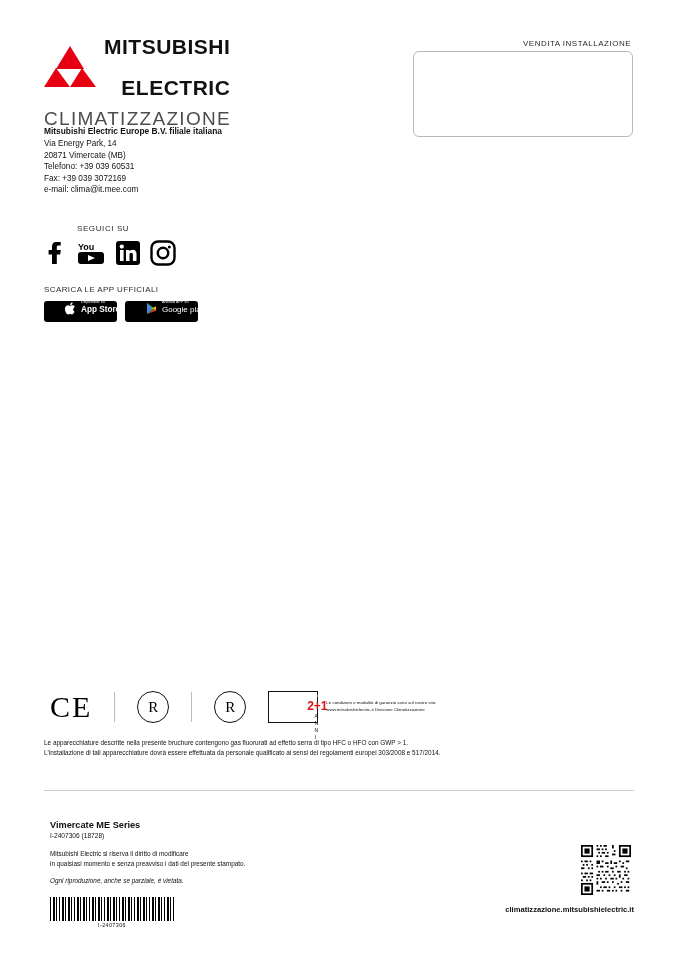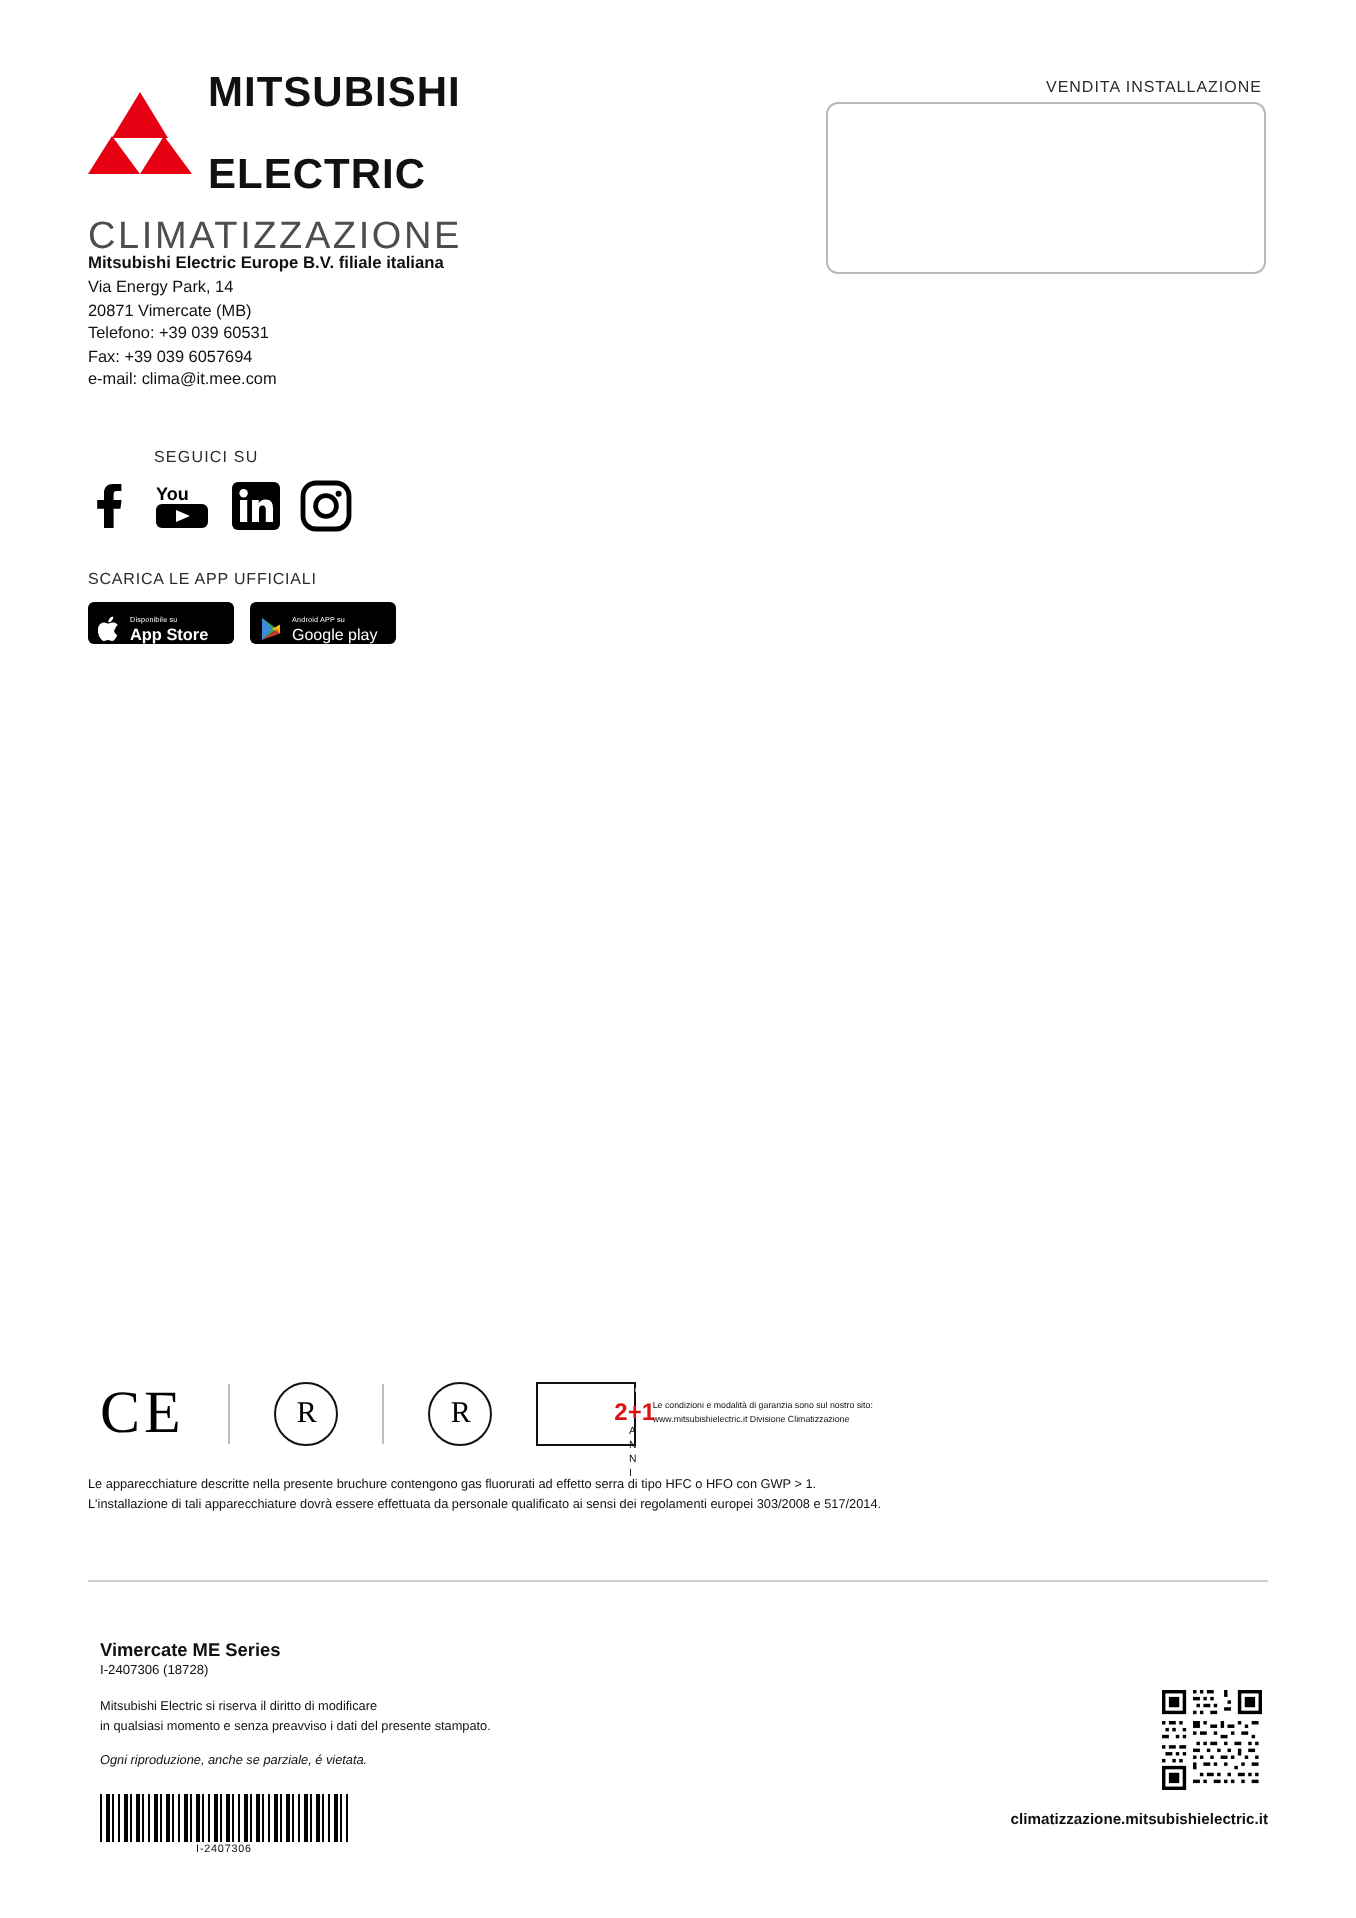--- a/index.html
+++ b/index.html
@@ -18,20 +18,21 @@
 
   
   .logo-block {
     position: absolute;
     left: 44px;
     top: 36px;
   }
   .logo-row {
     display: flex;
     align-items: center;
+    text-align: right;
   }
   .logo-mark {
     width: 52px;
     height: 46px;
     margin-right: 8px;
   }
   .logo-text {
     display: flex;
     flex-direction: column;
     justify-content: center;
@@ -120,22 +121,22 @@
     top: 301px;
     display: flex;
     gap: 8px;
   }
   .store-badge {
     width: 73px;
     height: 21px;
     background: #000;
     border-radius: 3px;
     display: flex;
-    align-items: flex-end;
-    padding: 0 4px;
+    align-items: flex-start;
+    padding: 0 20px;
     box-sizing: border-box;
     color: #fff;
   }
   .store-badge .glyph {
     width: 13px;
     height: 15px;
     flex: 0 0 13px;
     margin-right: 4px;
     display: flex;
     align-items: center;
@@ -346,21 +347,21 @@
     </div>
   </div>
   <div class="clima">CLIMATIZZAZIONE</div>
 </div>
 
 <div class="address">
   <div class="company">Mitsubishi Electric Europe B.V. filiale italiana</div>
   <div>Via Energy Park, 14</div>
   <div>20871 Vimercate (MB)</div>
   <div>Telefono: +39 039 60531</div>
-  <div>Fax: +39 039 6057694</div>
+  <div>Fax: +39 039 3072169</div>
   <div>e-mail: clima@it.mee.com</div>
 </div>
 
 <div class="vendita-label">VENDITA INSTALLAZIONE</div>
 <div class="vendita-box"></div>
 
 <div class="seguici">SEGUICI SU</div>
 <div class="social-row">
   <svg class="social-ic" width="26" height="26" viewBox="0 0 26 26">
     <path d="M17.5 2h-4.2C10.4 2 9 4 9 6.6V10H5.6v4.4H9V24h4.8v-9.6h3.4l.6-4.4h-4V7.1c0-1 .3-1.6 1.7-1.6h2.2V2.1C17.5 2 17.5 2 17.5 2z" fill="#000"></path>

